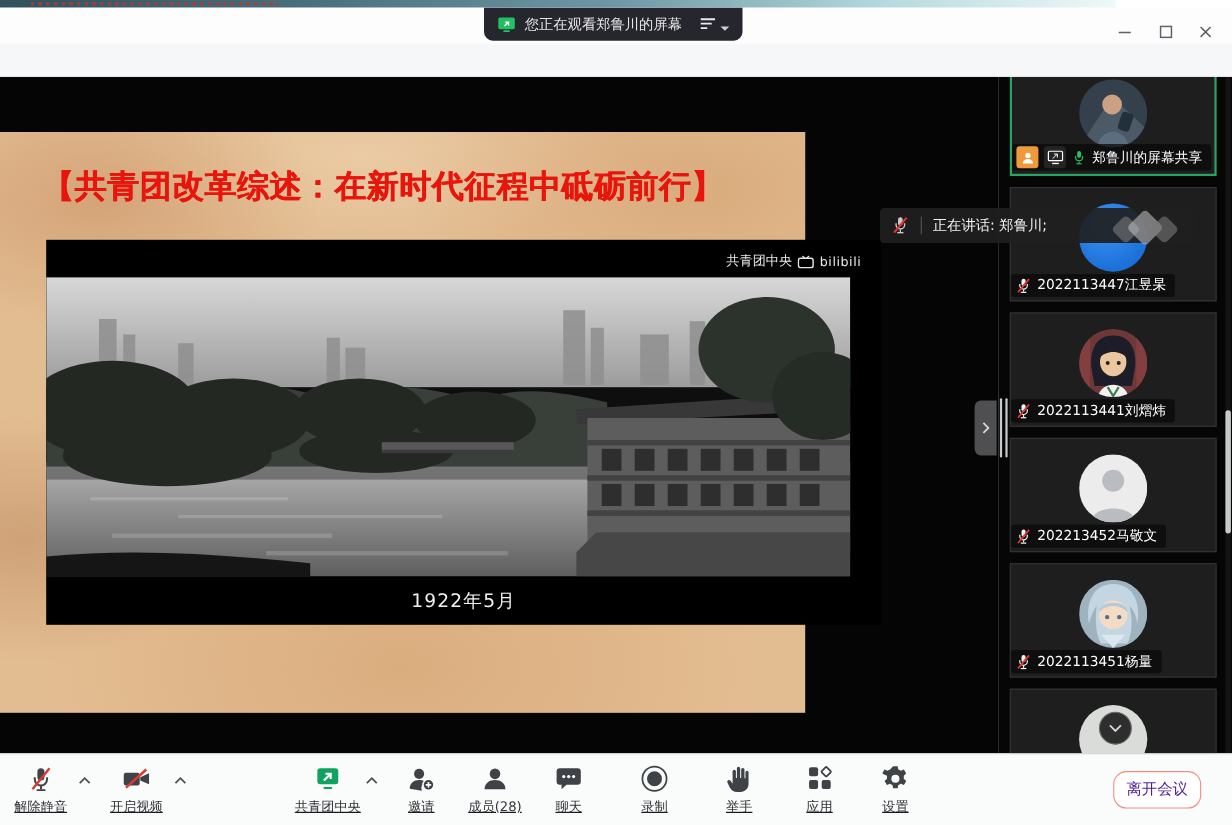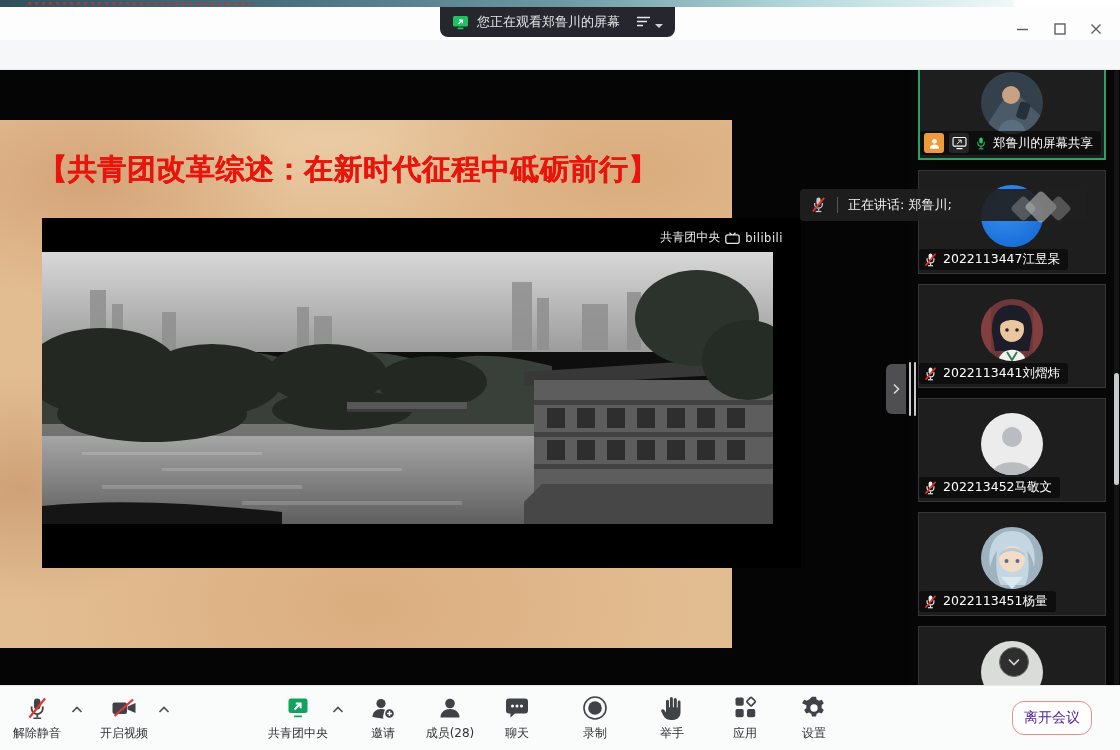--- a/index.html
+++ b/index.html
@@ -91,21 +91,21 @@
   .toast-div{width:1px;height:16px;background:rgba(255,255,255,.25);}
   .toast-text{color:#f0f0f0;font-size:13px;white-space:nowrap;}
   .diamonds{left:1012px;top:191px;width:64px;height:36px;z-index:41;}
   .dmd{position:absolute;border-radius:4px;transform:rotate(45deg);}
   .d1{left:2px;top:8px;width:19px;height:19px;background:rgba(150,150,150,.45);}
   .d2{left:17px;top:4px;width:24px;height:24px;background:rgba(196,196,196,.55);}
   .d3{left:37px;top:8px;width:19px;height:19px;background:rgba(120,120,120,.6);}
 
   
   .btoolbar{left:0;top:685px;width:1120px;height:65px;background:#fafbfb;border-top:1px solid #e7e8e9;box-sizing:border-box;}
-  .tb-item{position:absolute;top:8px;width:64px;display:flex;flex-direction:column;align-items:center;gap:4px;cursor:pointer;}
+  .tb-item{position:absolute;top:8px;width:64px;display:flex;flex-direction:column;align-items:center;gap:4px;cursor:pointer;text-decoration:underline;}
   .tb-ic{height:27px;display:flex;align-items:center;justify-content:center;}
   .tb-label{font-size:12px;color:#2f3337;white-space:nowrap;}
   .tb-caret{position:absolute;top:18px;width:14px;height:10px;display:flex;align-items:center;justify-content:center;cursor:pointer;}
   .leave-btn{position:absolute;left:1012px;top:15px;width:80px;height:34px;background:#fff;
     border:1px solid #ee8d85;border-radius:12px;color:#4c1d95;font-size:14px;
     display:flex;align-items:center;justify-content:center;cursor:pointer;}
   .ic{display:block;}
 </style>
 </head>
 <body>
@@ -278,20 +278,21 @@
               <rect x="40" y="200" width="180" height="3"></rect>
               <rect x="120" y="216" width="240" height="3"></rect>
               <rect x="60" y="233" width="200" height="4"></rect>
               <rect x="200" y="249" width="220" height="4"></rect>
             </g>
             <path d="M482 250 L500 232 L731 232 L731 272 L482 272 Z" fill="#474747"></path>
             <path d="M0 254 C80 246 160 252 240 260 L240 272 L0 272 Z" fill="#151515"></path>
           </svg>
         </div>
 
+        <div class="abs caption">1922年5月</div>
       </div>
 
     </div>
   </div>
 
   <div class="abs collapse-handle">
     <span>
       <svg class="ic" width="8" height="12" viewBox="0 0 8 12">
         <path d="M2 1.5 6.5 6 2 10.5" fill="none" stroke="#d9d9d9" stroke-width="1.6"></path>
       </svg>

